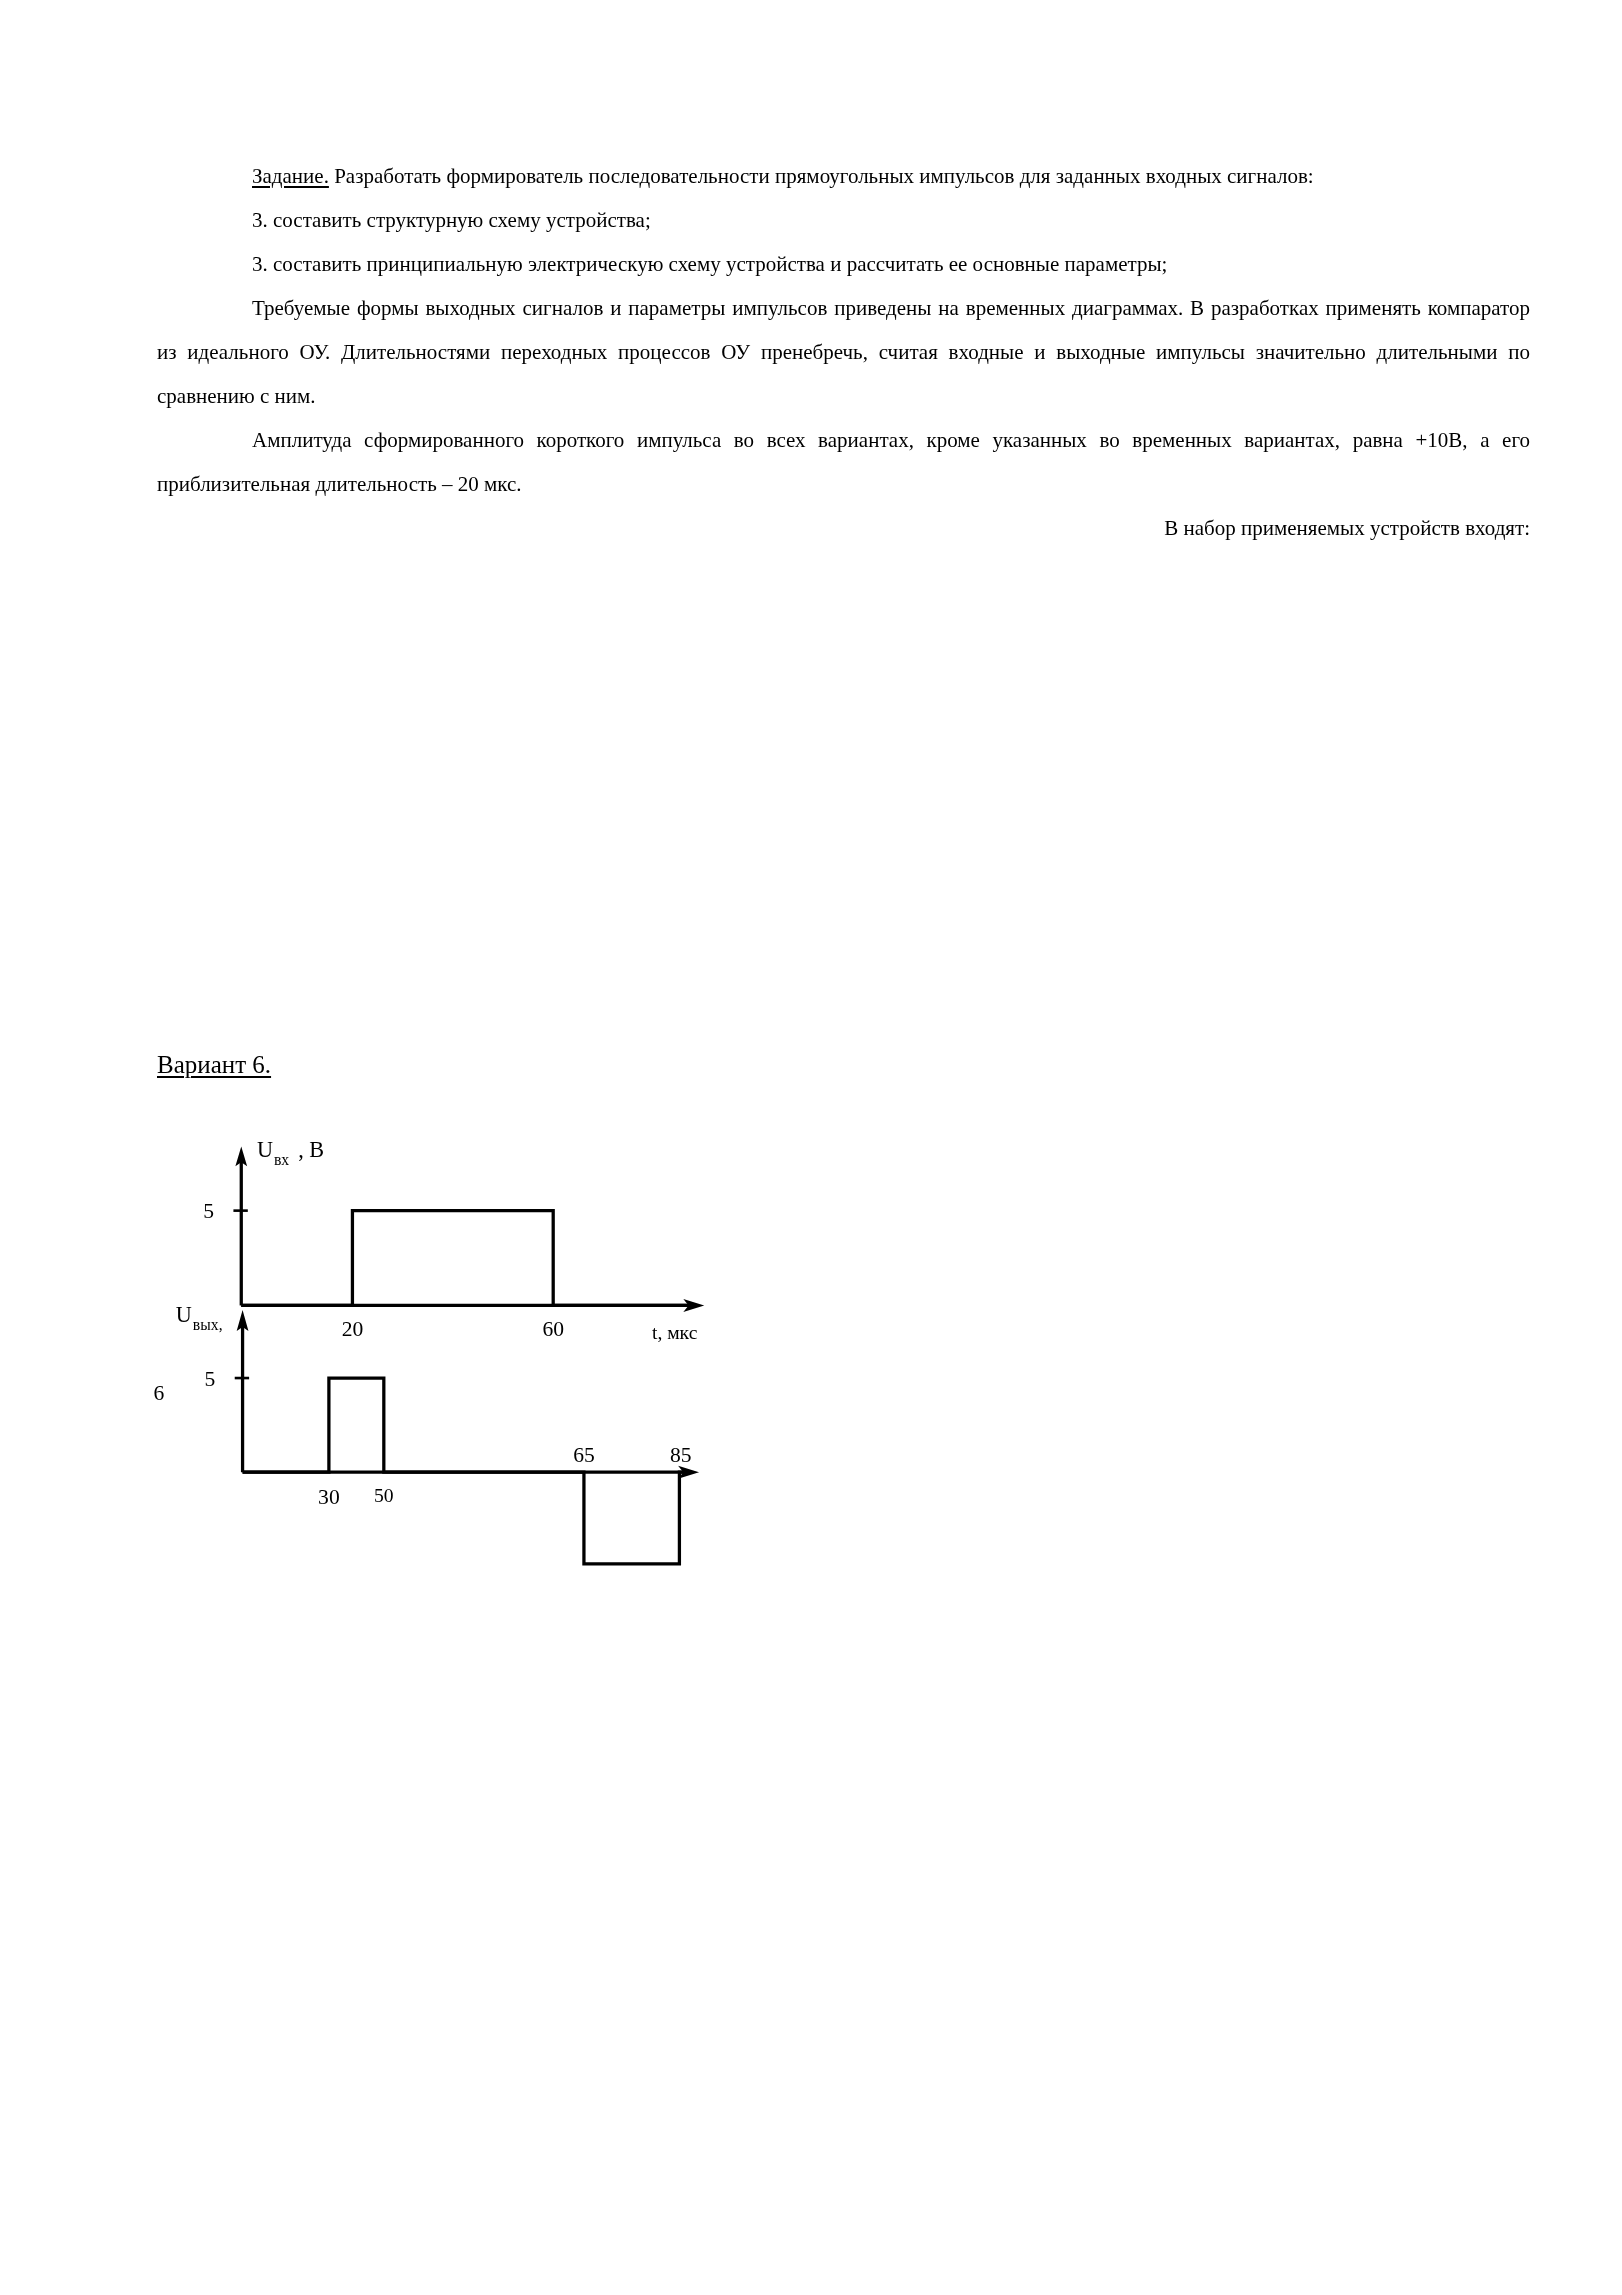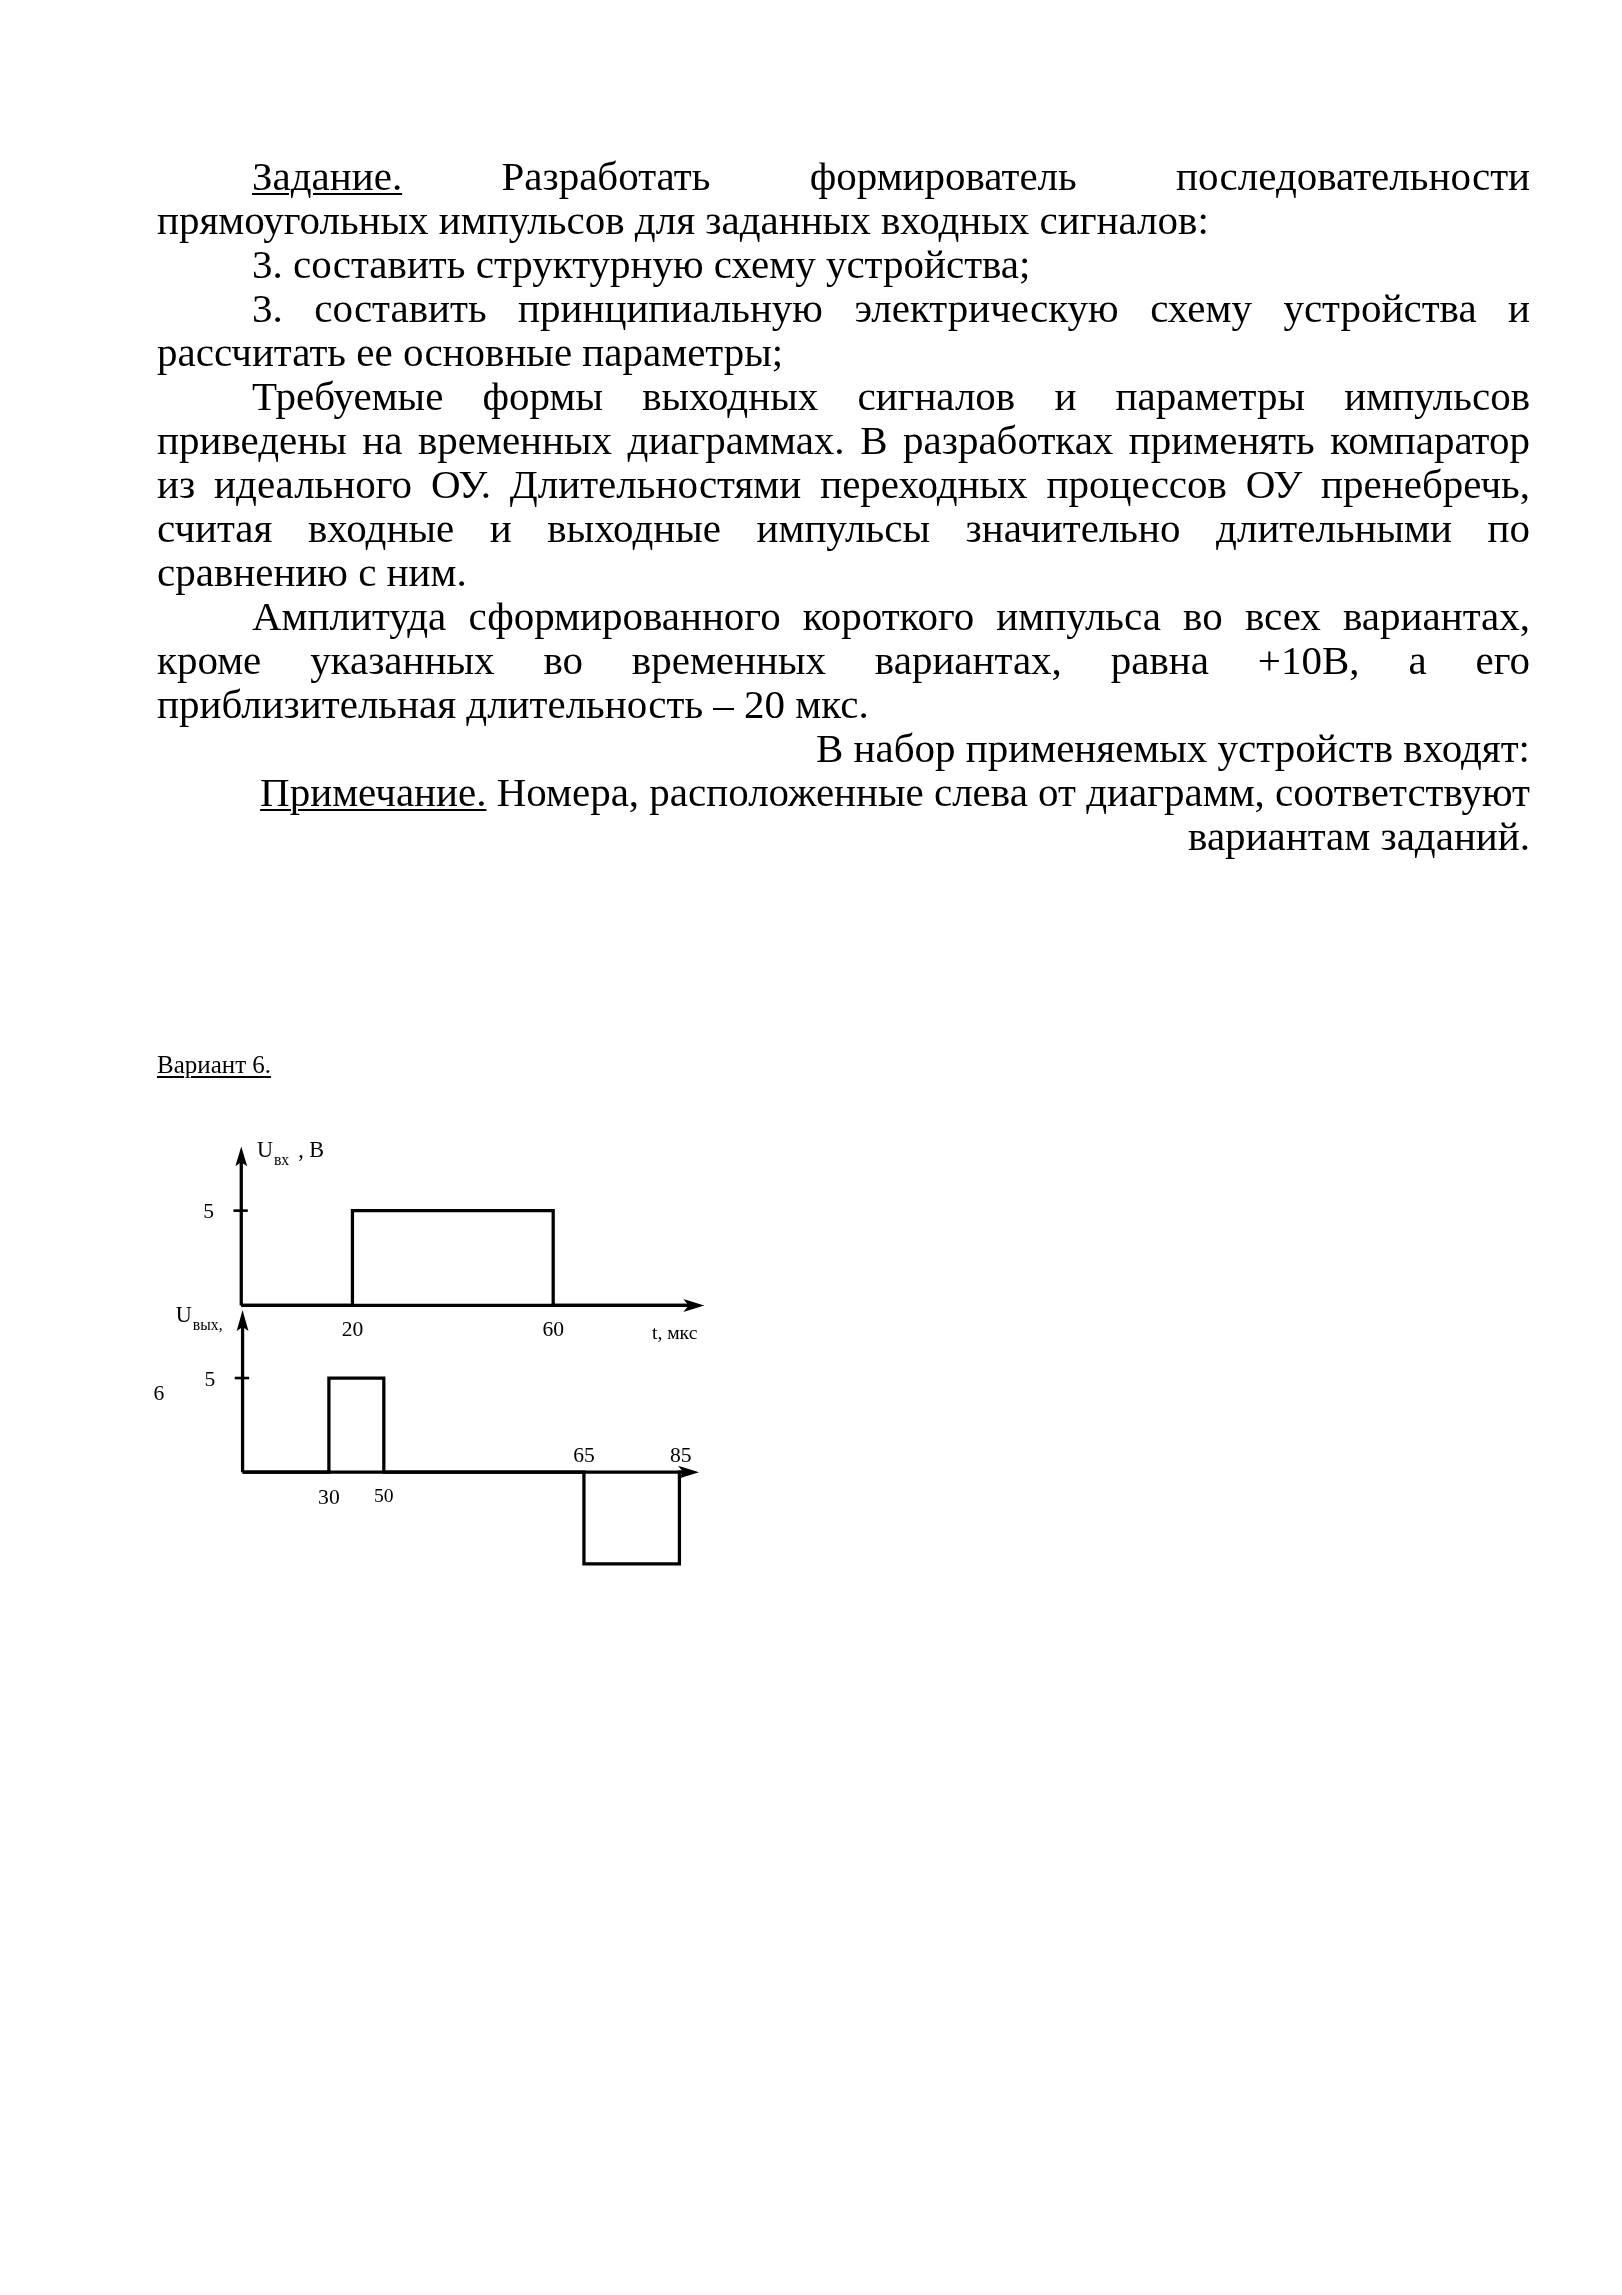--- a/index.html
+++ b/index.html
@@ -26,21 +26,21 @@
 
   .doc-body {
     position: absolute;
     left: 157px;
     top: 154px;
     width: 1373px;
   }
 
   p.para {
     margin: 0;
-    font-size: 41px;
+    font-size: 21px;
     line-height: 44px;
     text-align: justify;
     text-justify: inter-word;
     text-indent: 95px;
     letter-spacing: 0px;
     word-spacing: 0px;
   }
   p.para.noindent {
     text-indent: 0;
   }
@@ -114,21 +114,20 @@
     <p class="para"><span>3. составить принципиальную электрическую схему устройства и рассчитать ее основные параметры;</span></p>
 
 
     <p class="para"><span>Требуемые формы выходных сигналов и параметры импульсов приведены на временных диаграммах. В разработках применять компаратор из идеального ОУ. Длительностями переходных процессов ОУ пренебречь, считая входные и выходные импульсы значительно длительными по сравнению с ним.</span></p>
 
     <p class="para"><span>Амплитуда сформированного короткого импульса во всех вариантах, кроме указанных во временных вариантах, равна +10В, а его приблизительная длительность – 20 мкс.</span></p>
 
     <p class="para lastline-left"><span>В набор применяемых устройств входят:</span></p>
 
 
-    <p class="para noindent lastline-left"><span class="u">Примечание.</span><span> Номера, расположенные слева от диаграмм, соответствуют вариантам заданий.</span></p>
 
   </div>
 
   <div class="variant-heading"><span class="u">Вариант 6.</span></div>
 
   <div class="diagram">
     <svg width="753" height="497" viewBox="0 0 1150 760" xmlns="http://www.w3.org/2000/svg">
 
       <g>
 

